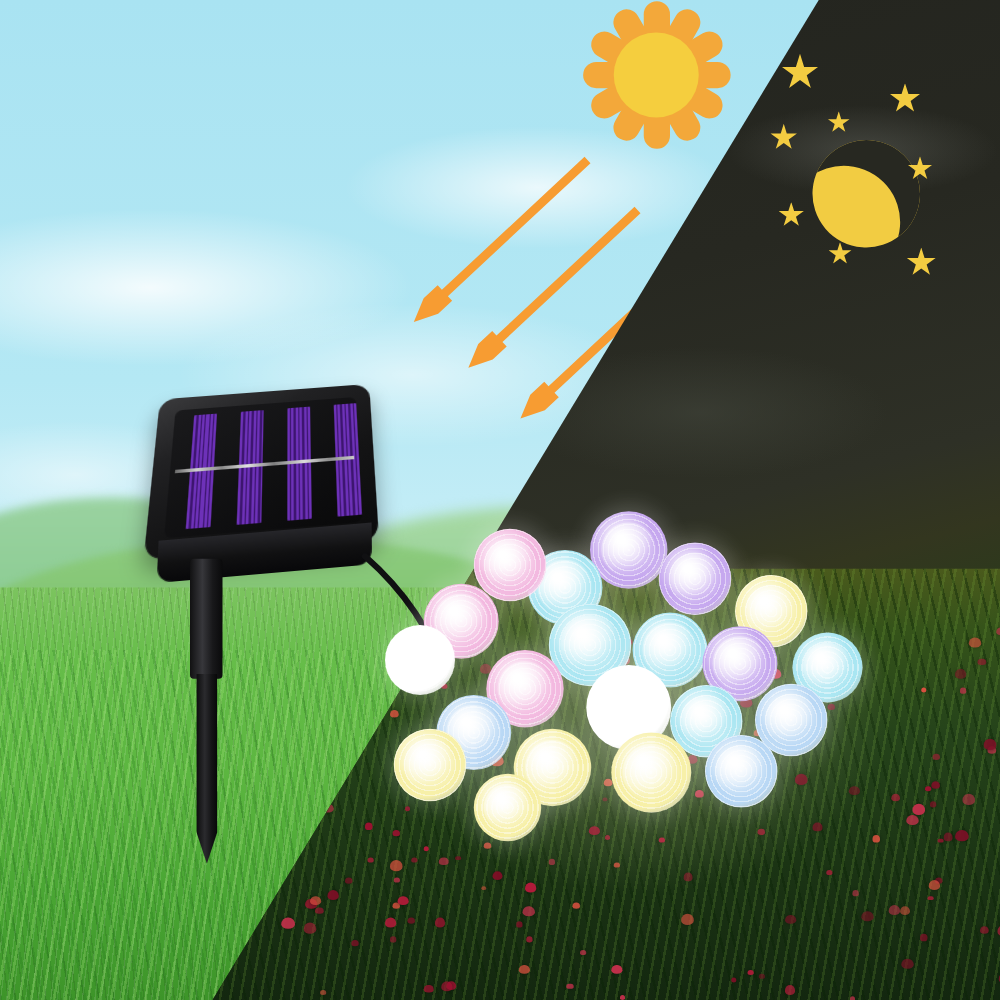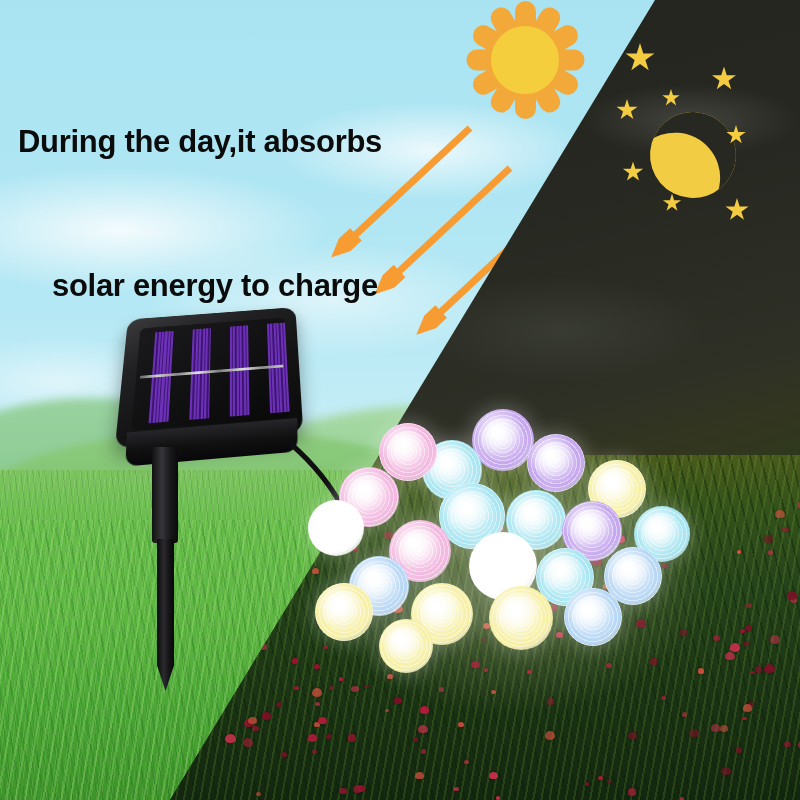--- a/index.html
+++ b/index.html
@@ -517,23 +517,19 @@
       <div class="globe" style="left: 411px; top: 583px; width: 62px; height: 62px; background: radial-gradient(circle at 40% 36%, rgb(255, 255, 255) 6%, rgb(247, 240, 168) 46%, rgb(247, 240, 168) 66%, rgba(255, 255, 255, 0.65) 88%, rgb(247, 240, 168) 100%);"></div>
       <div style="position: absolute; left: 411px; top: 583px; width: 62px; height: 62px; border-radius: 50%; pointer-events: none; opacity: 0.5; background: repeating-radial-gradient(circle, rgba(255, 255, 255, 0.9) 0px, rgba(255, 255, 255, 0.9) 1px, rgba(255, 255, 255, 0) 1px, rgba(255, 255, 255, 0) 4px);"></div>
       <div class="globe" style="left: 489px; top: 586px; width: 64px; height: 64px; background: radial-gradient(circle at 40% 36%, rgb(255, 255, 255) 6%, rgb(247, 240, 168) 46%, rgb(247, 240, 168) 66%, rgba(255, 255, 255, 0.65) 88%, rgb(247, 240, 168) 100%);"></div>
       <div style="position: absolute; left: 489px; top: 586px; width: 64px; height: 64px; border-radius: 50%; pointer-events: none; opacity: 0.5; background: repeating-radial-gradient(circle, rgba(255, 255, 255, 0.9) 0px, rgba(255, 255, 255, 0.9) 1px, rgba(255, 255, 255, 0) 1px, rgba(255, 255, 255, 0) 4px);"></div>
       <div class="globe" style="left: 564px; top: 588px; width: 58px; height: 58px; background: radial-gradient(circle at 40% 36%, rgb(255, 255, 255) 6%, rgb(185, 216, 245) 46%, rgb(185, 216, 245) 66%, rgba(255, 255, 255, 0.65) 88%, rgb(185, 216, 245) 100%);"></div>
       <div style="position: absolute; left: 564px; top: 588px; width: 58px; height: 58px; border-radius: 50%; pointer-events: none; opacity: 0.5; background: repeating-radial-gradient(circle, rgba(255, 255, 255, 0.9) 0px, rgba(255, 255, 255, 0.9) 1px, rgba(255, 255, 255, 0) 1px, rgba(255, 255, 255, 0) 4px);"></div>
       <div class="globe" style="left: 379px; top: 619px; width: 54px; height: 54px; background: radial-gradient(circle at 40% 36%, rgb(255, 255, 255) 6%, rgb(247, 240, 168) 46%, rgb(247, 240, 168) 66%, rgba(255, 255, 255, 0.65) 88%, rgb(247, 240, 168) 100%);"></div>
       <div style="position: absolute; left: 379px; top: 619px; width: 54px; height: 54px; border-radius: 50%; pointer-events: none; opacity: 0.5; background: repeating-radial-gradient(circle, rgba(255, 255, 255, 0.9) 0px, rgba(255, 255, 255, 0.9) 1px, rgba(255, 255, 255, 0) 1px, rgba(255, 255, 255, 0) 4px);"></div>
     </div>
 
-  <div class="headline" style="left:18px; top:22px;">
-    <span class="l1">During the day,it absorbs</span>
-    <span class="l2">solar energy to charge</span>
-  </div>
 
   <div class="footline">
     <span>Lighting for more than 7</span>
     
   </div>
 
 </div>
 
 </body></html>

